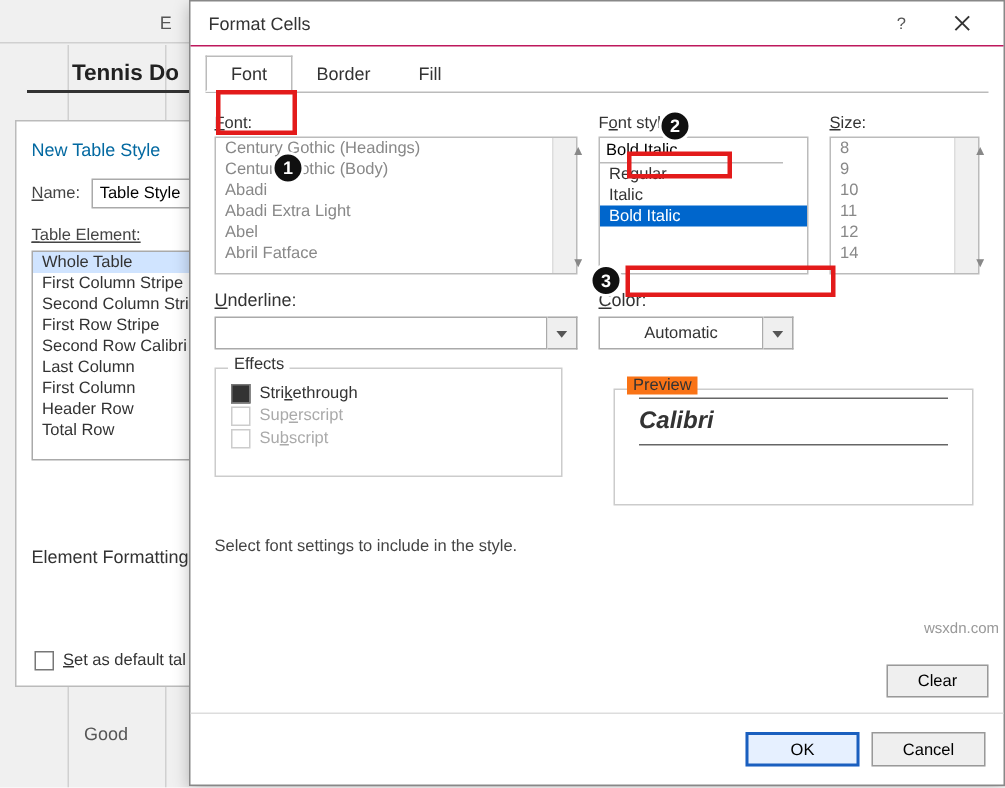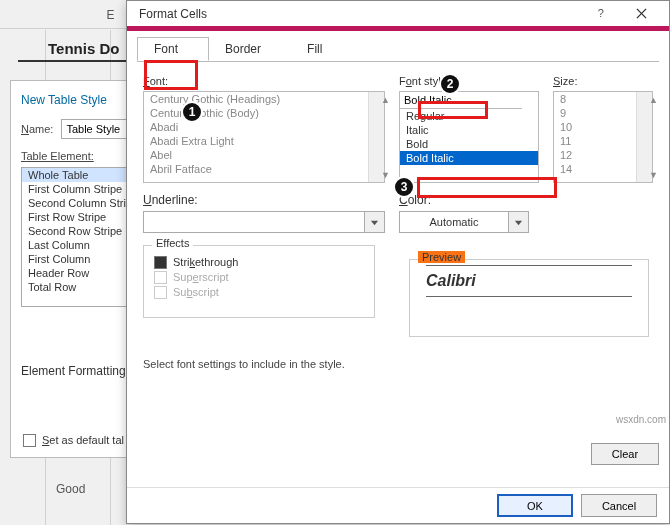--- a/index.html
+++ b/index.html
@@ -21,27 +21,27 @@
   .nts .te-label { text-decoration: underline; }
   .nts .te-list { border:1px solid #aaa; margin-top:4px; height:140px; overflow:hidden; }
   .nts .te-list div { padding:1px 6px; font-size:11px; }
   .nts .te-list .sel { background:#d0e4ff; }
   .nts .ef { margin-top:30px; padding-top:26px; border-top:1px solid transparent; }
   .defaultRow { position:absolute; bottom:10px; left:12px; display:flex; gap:6px; font-size:11px;}
   .good { position:absolute; left:56px; top:482px; font-size:12px; color:#555; }
 
   
   .dlg { position:absolute; left:126px; top:0; width:544px; height:524px; background:#fff; border:1px solid #888; box-shadow:0 3px 10px rgba(0,0,0,.25); }
-  .titlebar { height:30px; display:flex; align-items:center; padding:0 8px 0 12px; font-size:12px; color:#333; border-bottom:5px solid #be185d; }
+  .titlebar { height:30px; display:flex; align-items:center; padding:0 8px 0 12px; font-size:12px; color:#333; border-bottom:1px solid #be185d; }
   .titlebar .sp { flex:1; }
   .winbtn { width:40px; height:28px; display:flex; align-items:center; justify-content:center; color:#555; }
   .winbtn svg { width:11px; height:11px; }
   .dlg-body { position:absolute; left:10px; right:10px; top:30px; bottom:48px; }
   .tabs { display:flex; border-bottom:1px solid #bbb; height:25px; margin:6px 0 0 0;}
-  .tab { padding:4px 30px 0 16px; font-size:12px; color:#333; position:relative;}
+  .tab { padding:4px 16px 0 16px; font-size:12px; color:#333; position:relative;}
   .tab.active { border:1px solid #bbb; border-bottom:1px solid #fff; background:#fff;  }
   .tabs .tab:not(.active){ padding-top:5px;}
   .grid { display:grid; grid-template-columns: 1fr 140px 100px; column-gap:14px; margin-top:12px; padding:0 6px;}
   .grid label { font-size:11px; color:#333; }
   .listbox { border:1px solid #bbb; background:#fff; margin-top:3px; position:relative;}
   .font-list { height:92px; color:#888;}
   .font-list div, .style-list div, .size-list div { padding:1px 6px; font-size:11px; }
   .style-list { height:92px; }
   .size-list { height:92px; color:#888;}
   .style-input { position:absolute; left:0; right:16px; top:0; height:17px; border:none; border-bottom:1px solid #bbb; padding:0 4px; font-size:11px; }
@@ -56,21 +56,21 @@
   .effects { border:1px solid #ccc; margin:12px 6px 0 6px; padding:8px 10px 16px 10px; position:relative; width:232px;}
   .effects legend { position:absolute; top:-9px; left:8px; background:#fff; padding:0 4px; font-size:11px;}
   .chk { display:flex; gap:6px; margin:2px 0; font-size:11px;}
   .chkbox { width:13px; height:13px; border:1px solid #777; background:#fff; display:inline-flex; align-items:center; justify-content:center; }
   .chkbox.disabled{ border-color:#ccc; }
   .prevbox { border:1px solid #ccc; position:absolute; right:10px; top:228px; width:240px; height:78px; }
   .prevbox legend{ position:absolute; top:-9px; left:8px; background:#f97316; padding:0 4px; font-size:11px;}
   .prevbox .sample { border-top:1px solid #666; border-bottom:1px solid #666; margin:5px 16px; text-align:left; font-style:italic; font-weight:bold; font-size:16px; padding:6px 0;}
   .note { padding:0 6px; margin-top:40px; font-size:11px; color:#444;}
   .clear { position:absolute; right:10px; bottom:58px; width:68px; height:22px; border:1px solid #999; background:#efefef; font-size:11px;}
-  .dlg-footer { position:absolute; left:0; right:0; bottom:0; height:36px; border-top:1px solid #ddd; display:flex; align-items:center; justify-content:flex-end; gap:8px; padding:0 12px;}
+  .dlg-footer { position:absolute; left:0; right:0; bottom:0; height:48px; border-top:1px solid #ddd; display:flex; align-items:center; justify-content:flex-end; gap:8px; padding:0 12px;}
   .btn { width:76px; height:23px; border:1px solid #999; background:#efefef; font-size:11px;}
   .btn.primary { border:2px solid #1a5fbf; background:#e6f0ff;}
 
   
   .hl { position:absolute; border:3px solid #e31b1b; pointer-events:none;}
   .hl1 { left: 7px; top: 29px; width: 54px; height: 30px; } 
   .hl2 { left: 281px; top: 70px; width: 70px; height: 18px; } 
   .hl3 { left: 280px; top: 146px; width: 140px; height: 21px; } 
 
   
@@ -96,21 +96,21 @@
   <div class="nameRow">
     <label><u>N</u>ame:</label>
     <input type="text" value="Table Style" style="">
   </div>
   <label class="te-label"><u>T</u>able Element:</label>
   <div class="te-list">
     <div class="sel">Whole Table</div>
     <div>First Column Stripe</div>
     <div>Second Column Stripe</div>
     <div>First Row Stripe</div>
-    <div>Second Row Stripe</div>
+    <div>Second Row Calibri</div>
     <div>Last Column</div>
     <div>First Column</div>
     <div>Header Row</div>
     <div>Total Row</div>
   </div>
   <div class="ef">Element Formatting</div>
   <div class="defaultRow">
     <span class="chkbox"></span>
     <span><u>S</u>et as default tal</span>
   </div>
@@ -156,21 +156,20 @@
               <div class="arrow">▼</div>
             </div>
         </div>
       </div>
       <div>
         <label>F<u>o</u>nt style:</label>
         <div class="listbox style-list" style="padding-top:17px;">
           <input class="style-input" value="Bold Italic" style="">
           <div>Regular</div>
           <div>Italic</div>
-          <div>Bold</div>
           <div class="sel-blue">Bold Italic</div>
         </div>
       </div>
       <div>
         <label><u>S</u>ize:</label>
         <div class="listbox size-list">
           <div>8</div>
           <div>9</div>
           <div>10</div>
           <div>11</div>

